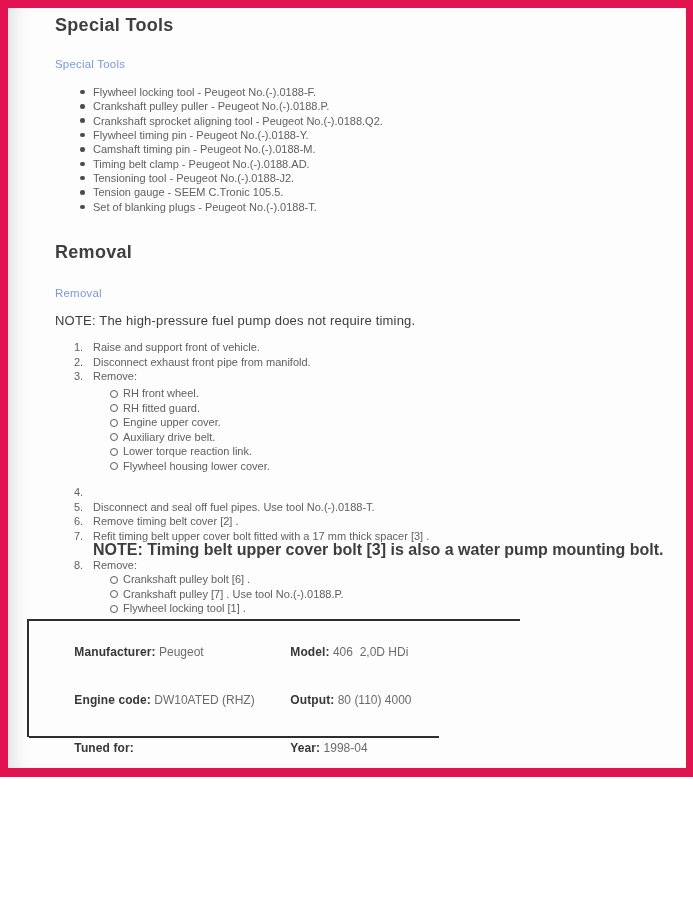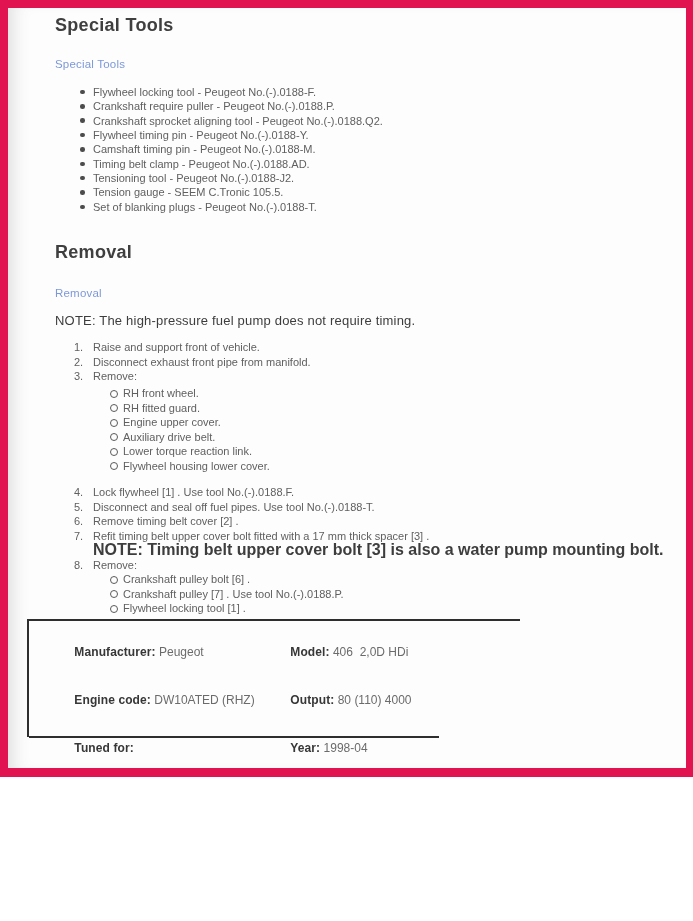--- a/index.html
+++ b/index.html
@@ -91,21 +91,21 @@
   <div class="paper">
 
     <div class="abs h1" style="top:7px;">Special Tools</div>
 
     <div class="abs" style="top:46px;">
       <span class="link">Special Tools</span>
     </div>
 
     <ul class="tools abs" style="top:77px;">
       <li>Flywheel locking tool - Peugeot No.(-).0188-F.</li>
-      <li>Crankshaft require puller - Peugeot No.(-).0188.P.</li>
+      <li>Crankshaft pulley puller - Peugeot No.(-).0188.P.</li>
       <li>Crankshaft sprocket aligning tool - Peugeot No.(-).0188.Q2.</li>
       <li>Flywheel timing pin - Peugeot No.(-).0188-Y.</li>
       <li>Camshaft timing pin - Peugeot No.(-).0188-M.</li>
       <li>Timing belt clamp - Peugeot No.(-).0188.AD.</li>
       <li>Tensioning tool - Peugeot No.(-).0188-J2.</li>
       <li>Tension gauge - SEEM C.Tronic 105.5.</li>
       <li>Set of blanking plugs - Peugeot No.(-).0188-T.</li>
     </ul>
 
     <div class="abs h1" style="top:234px;">Removal</div>
@@ -136,21 +136,20 @@
       <li>RH fitted guard.</li>
       <li>Engine upper cover.</li>
       <li>Auxiliary drive belt.</li>
       <li>Lower torque reaction link.</li>
       <li>Flywheel housing lower cover.</li>
     </ul>
 
     <div class="abs" style="top:477px;">
       <div class="step">
         <span class="num">4.</span>
-        <span class="txt">Lock flywheel [1] . Use tool No.(-).0188.F.</span>
       </div>
       <div class="step">
         <span class="num">5.</span>
         <span class="txt">Disconnect and seal off fuel pipes. Use tool No.(-).0188-T.</span>
       </div>
       <div class="step">
         <span class="num">6.</span>
         <span class="txt">Remove timing belt cover [2] .</span>
       </div>
       <div class="step">

